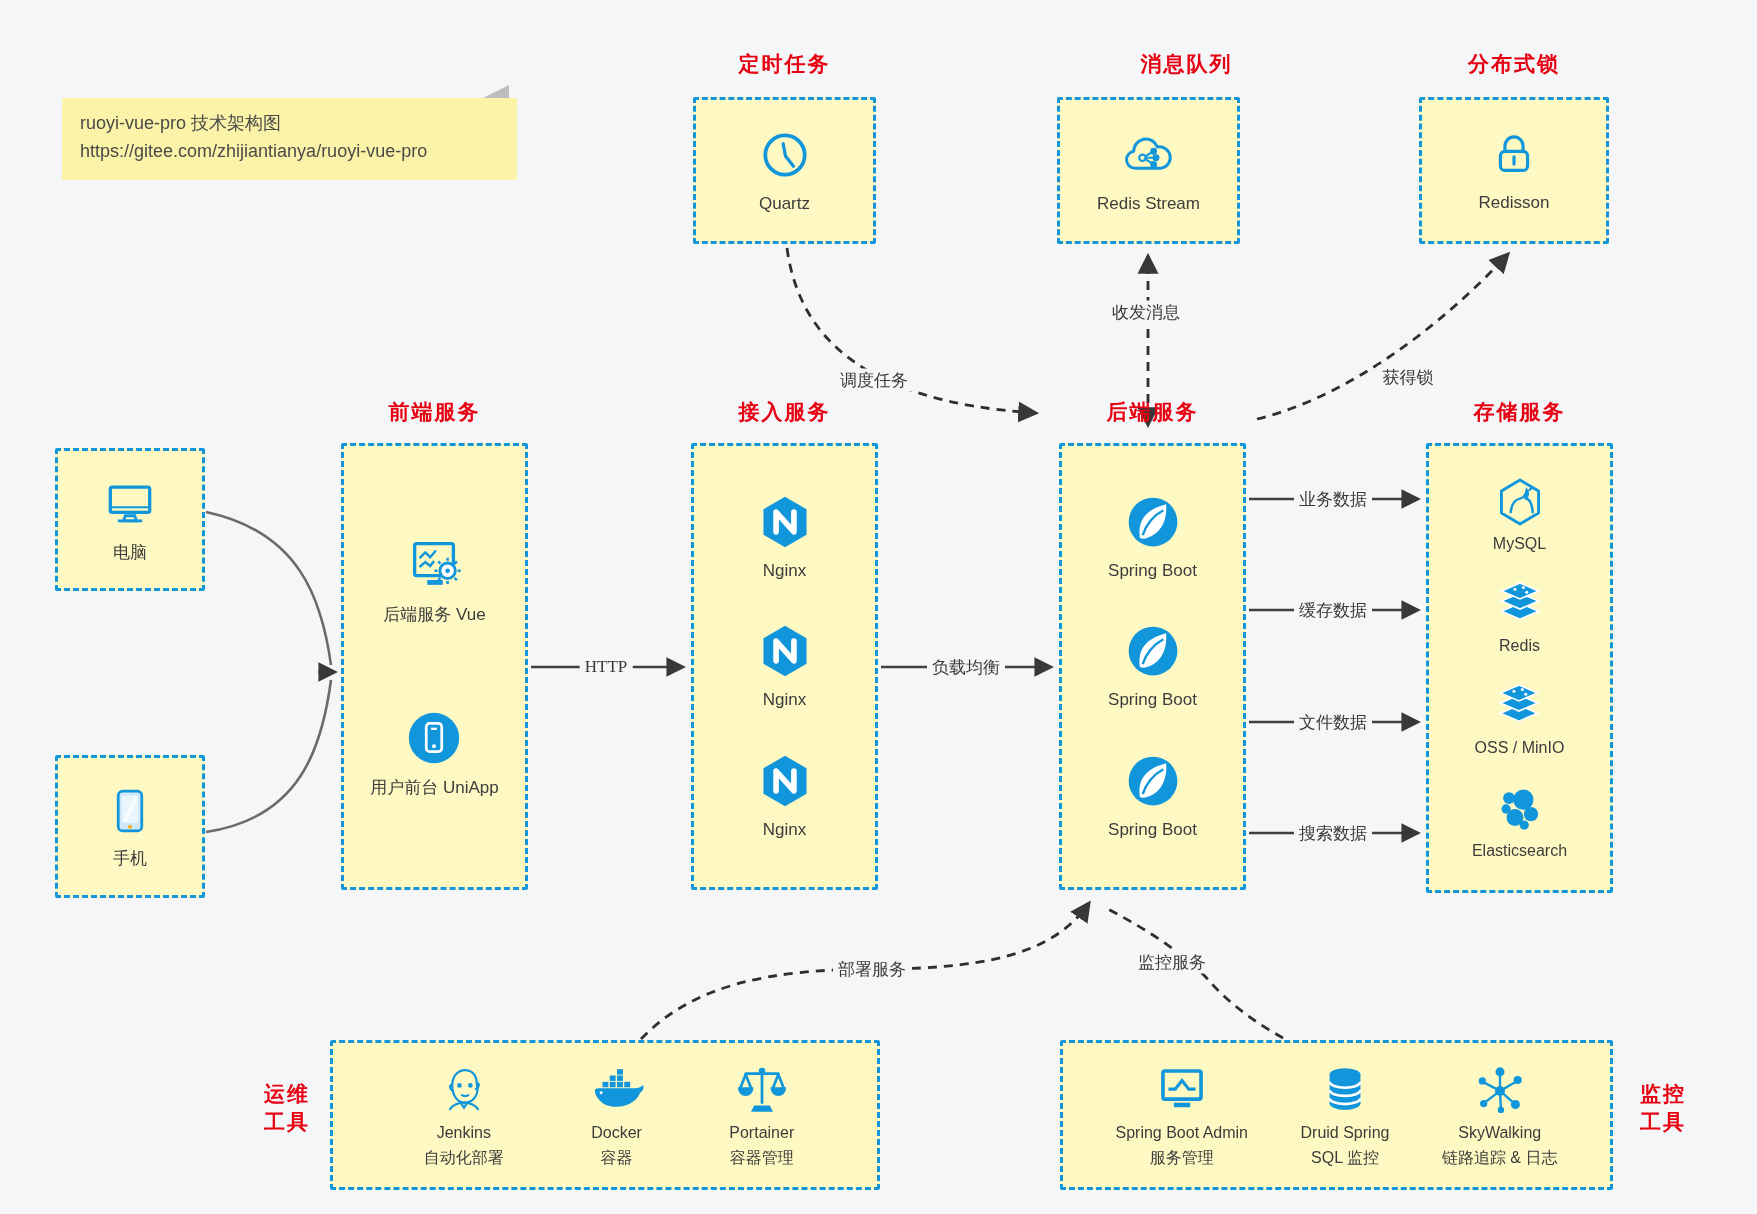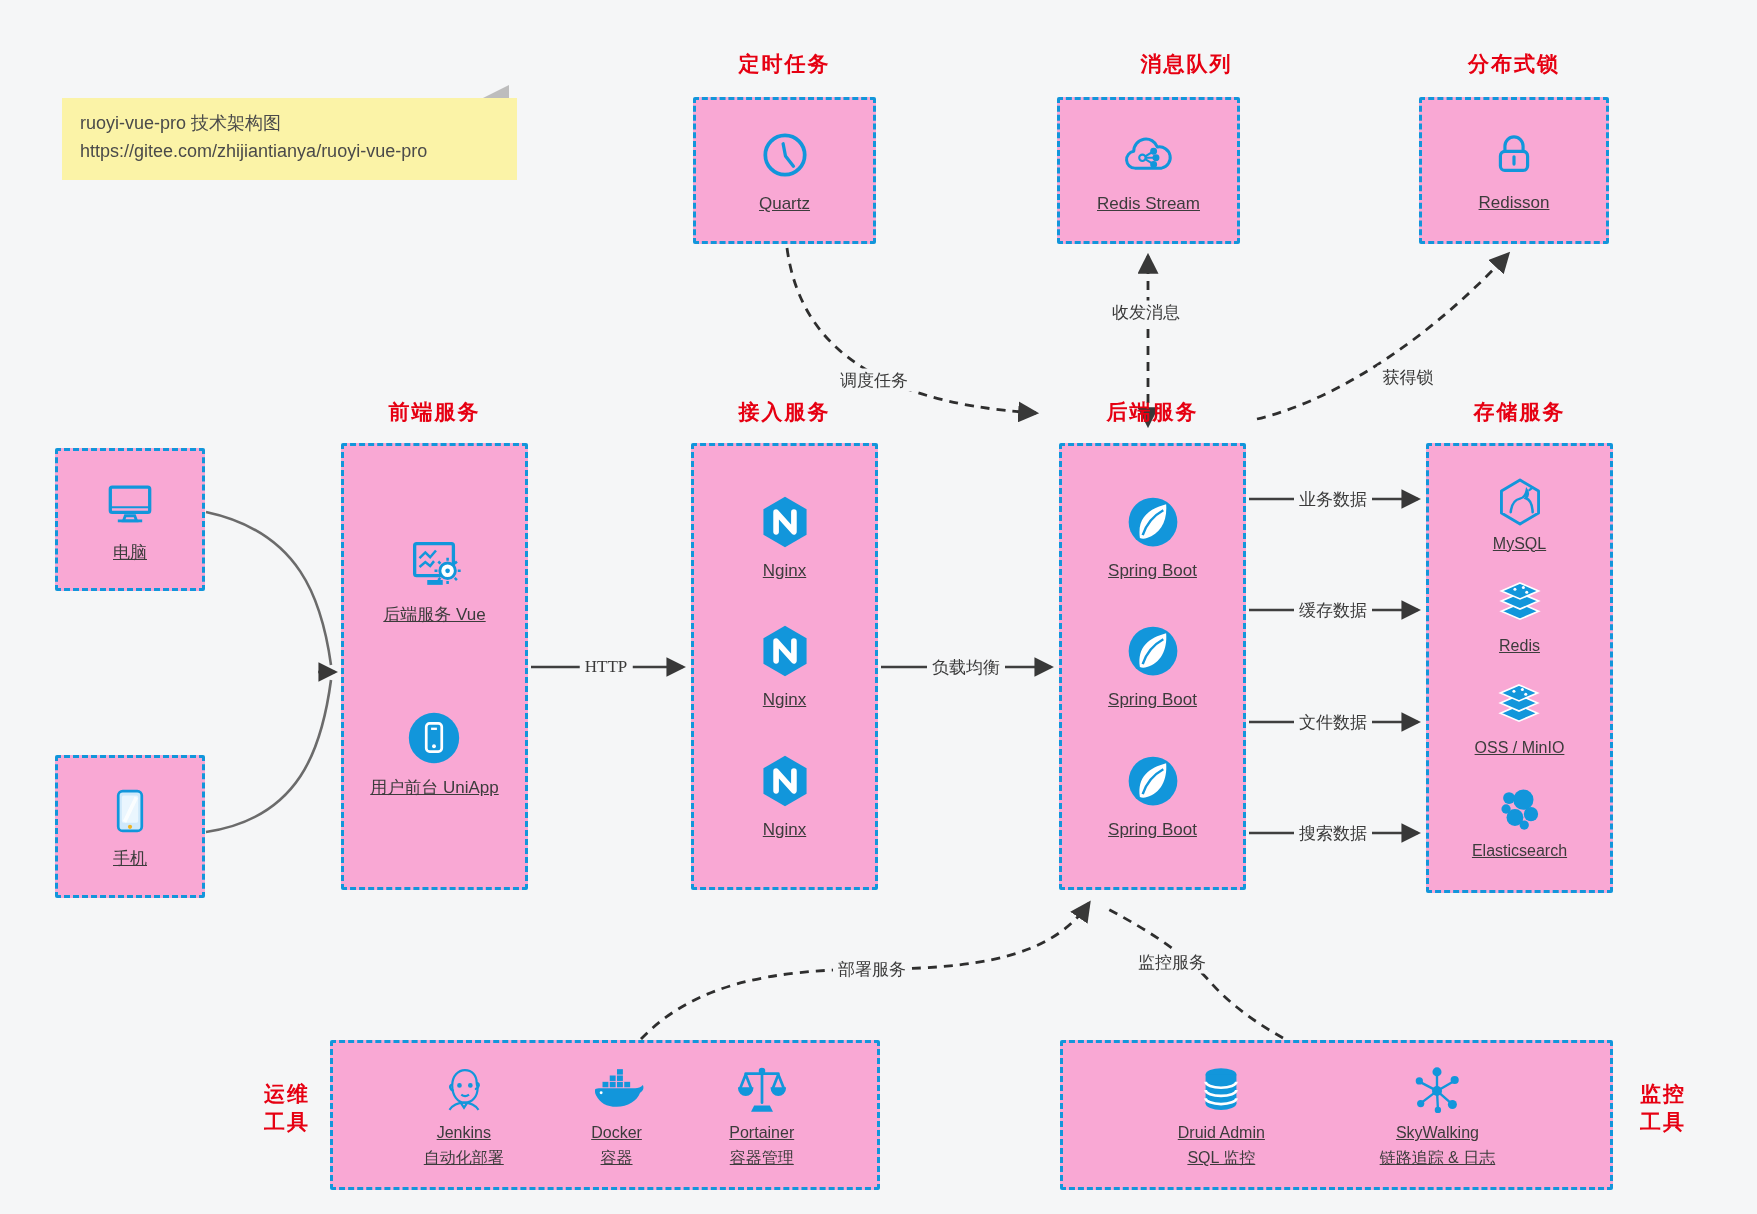--- a/index.html
+++ b/index.html
@@ -4,24 +4,24 @@
 <style>
   html,body{margin:0;padding:0;}
   body{
     width:1757px;height:1214px;position:relative;overflow:hidden;
     background:#f5f6f7;
     font-family:"Liberation Sans","DejaVu Sans",sans-serif;
     color:#3c3c3c;
   }
   .overlay{position:absolute;left:0;top:0;z-index:1;pointer-events:none;}
   .dashed-box{
-    position:absolute;z-index:2;background:#f9a8d4;
+    position:absolute;z-index:2;background:#fef9c3;
     border:3px dashed #1296db;border-radius:2px;
     display:flex;flex-direction:column;align-items:center;justify-content:space-evenly;
-    box-sizing:border-box;padding:6px 0;text-decoration:underline;
+    box-sizing:border-box;padding:6px 0;
   }
   .row-box{flex-direction:row;justify-content:space-evenly;align-items:center;}
   .item{display:flex;flex-direction:column;align-items:center;gap:8px;}
   .item .label{font-size:17px;color:#3c3c3c;text-align:center;line-height:1.3;white-space:nowrap;}
   .item .sub{font-size:16px;color:#3c3c3c;text-align:center;white-space:nowrap;}
   .group-title{
     position:absolute;z-index:3;font-size:21px;font-weight:bold;color:#e60012;
     text-align:center;letter-spacing:2px;white-space:pre-line;line-height:1.35;
   }
   .edge-label{
@@ -330,32 +330,41 @@
       </g>
     </svg>
     <div class="label" style="font-size:16px;">Portainer</div>
     <div class="sub">容器管理</div>
   </div>
 </div>
 
 <div class="dashed-box row-box" style="left:1060px;top:1040px;width:553px;height:150px;">
   <div class="item" style="gap:4px;">
     <svg class="icon" width="58" height="58" viewBox="0 0 64 64">
+      <rect x="11" y="11" width="42" height="31" rx="2" fill="none" stroke="#1296db" stroke-width="4"></rect>
+      <path d="M17 31 h7.5 l7.5 -9.5 7.5 9.5 H47" fill="none" stroke="#1296db" stroke-width="3.4"></path>
+      <rect x="23" y="46" width="18" height="5" fill="#1296db"></rect>
+    </svg>
+    <div class="label" style="font-size:16px;">Spring Boot Admin</div>
+    <div class="sub">服务管理</div>
+  </div>
+  <div class="item" style="gap:4px;">
+    <svg class="icon" width="58" height="58" viewBox="0 0 64 64">
       <g fill="#1296db">
         <ellipse cx="32" cy="15" rx="17" ry="7"></ellipse>
         <path d="M15 15 H49 V47 H15 Z"></path>
         <ellipse cx="32" cy="47" rx="17" ry="7"></ellipse>
       </g>
       <g stroke="#ffffff" stroke-width="3" fill="none">
         <path d="M15 23 a17 6.5 0 0 0 34 0"></path>
         <path d="M15 32 a17 6.5 0 0 0 34 0"></path>
         <path d="M15 41 a17 6.5 0 0 0 34 0"></path>
       </g>
     </svg>
-    <div class="label" style="font-size:16px;">Druid Admin</div>
+    <div class="label" style="font-size:16px;">Druid Spring</div>
     <div class="sub">SQL 监控</div>
   </div>
   <div class="item" style="gap:4px;">
     <svg class="icon" width="58" height="58" viewBox="0 0 64 64">
       <g stroke="#1296db" stroke-width="2.6">
         <path d="M32 33 L32 13 M32 33 L13 23 M32 33 L51 22 M32 33 L15 46 M32 33 L48 47 M32 33 L33 53"></path>
       </g>
       <g fill="#1296db">
         <circle cx="32" cy="33" r="5.5"></circle>
         <circle cx="32" cy="12" r="5"></circle>

